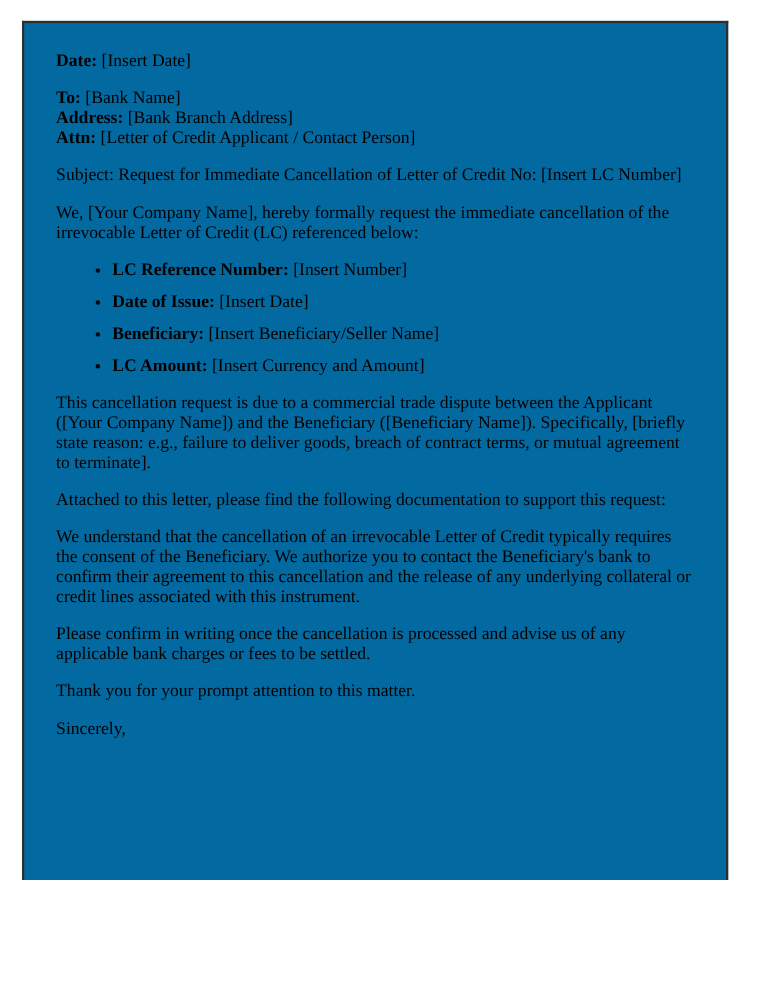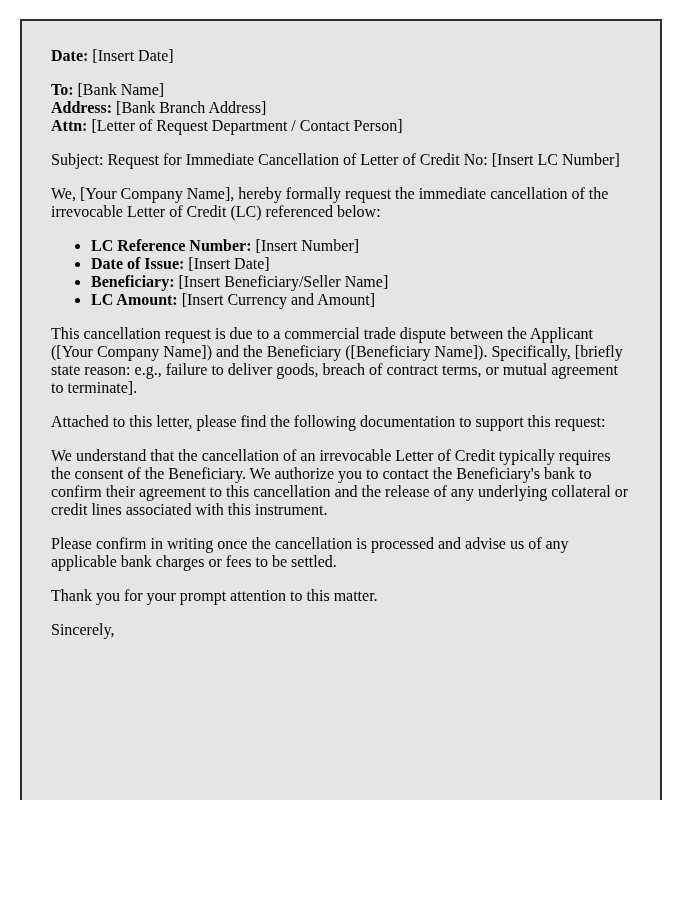--- a/index.html
+++ b/index.html
@@ -14,46 +14,46 @@
     position: absolute;
     left: 20px;
     top: 19px;
     width: 642px;
     height: 781px;
     box-sizing: border-box;
     border: 2px solid #2e2e2e;
     border-bottom: none;
     padding: 26px 29px 0 29px;
     overflow: hidden;
-    background: #e5e5e5;
+    background: #0369a1;
     color: #000000;
     font-size: 16px;
     line-height: 18px;
   }
   .letter-box p { margin: 16px 0; }
   .letter-box p:first-child { margin-top: 0; }
   .letter-box ul { margin: 16px 0; padding: 0 0 0 40px; }
-  .letter-box li { list-style: disc; margin: 0; padding: 0; }
+  .letter-box li { list-style: disc; margin: 11px; padding: 0; }
   .subject { font-weight: normal; }
   b { font-weight: bold; }
 </style>
 </head>
 <body style="background: rgb(255, 255, 255);">
 
 <div class="letter-box" style="border-color: rgb(46, 46, 46); color: rgb(0, 0, 0);">
 
   <p><b>Date:</b>
     <span>[Insert Date]</span></p>
 
   <p><b>To:</b>
     <span>[Bank Name]</span><br>
     <b>Address:</b>
     <span>[Bank Branch Address]</span><br>
     <b>Attn:</b>
-    <span>[Letter of Request Department / Contact Person]</span></p>
+    <span>[Letter of Credit Applicant / Contact Person]</span></p>
 
   <p class="subject">Subject: Request for Immediate Cancellation of Letter of Credit No: [Insert LC Number]</p>
 
 
   <p>We, [Your Company Name], hereby formally request the immediate cancellation of the irrevocable Letter of Credit (LC) referenced below:</p>
 
   <ul>
     <li><b>LC Reference Number:</b>
       <span>[Insert Number]</span></li>
     <li><b>Date of Issue:</b>

